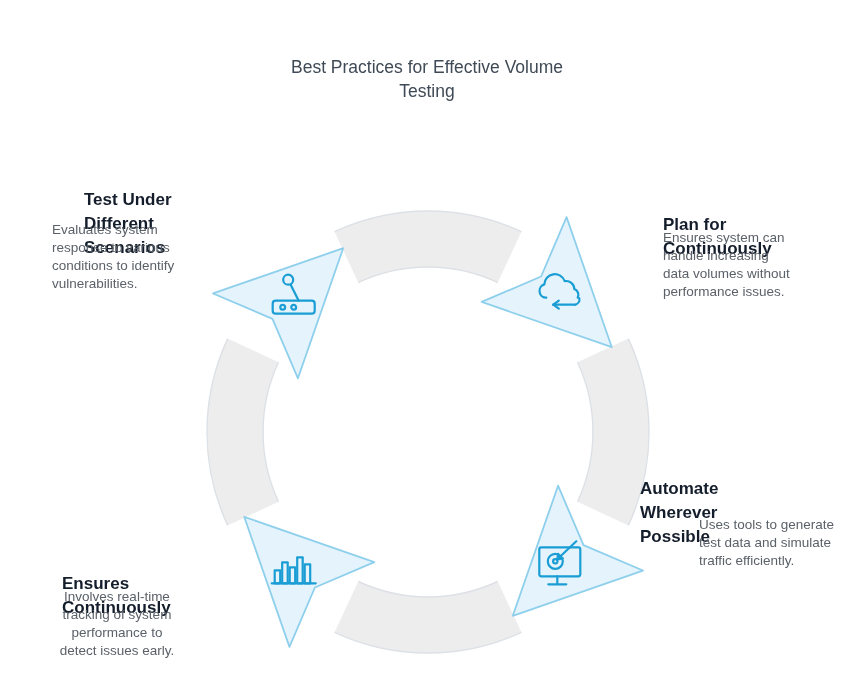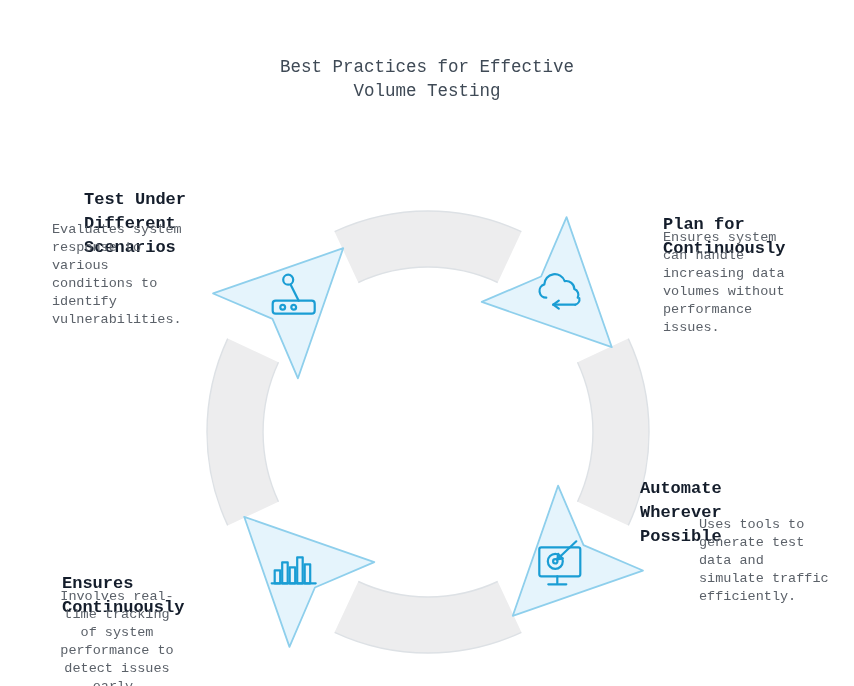--- a/index.html
+++ b/index.html
@@ -1,21 +1,21 @@
 <!DOCTYPE html>
 <html><head>
 <meta charset="utf-8">
 <style>
   html, body { margin: 0; padding: 0; background: #ffffff; }
   .stage {
     position: relative;
     width: 854px;
     height: 686px;
     background: #ffffff;
-    font-family: Liberation Mono, monospace;
+    font-family: Liberation Sans, sans-serif;
     overflow: hidden;
   }
   .title {
     position: absolute;
     top: 55px;
     left: 262px;
     width: 330px;
     text-align: center;
     font-size: 17.5px;
     line-height: 1.38;

